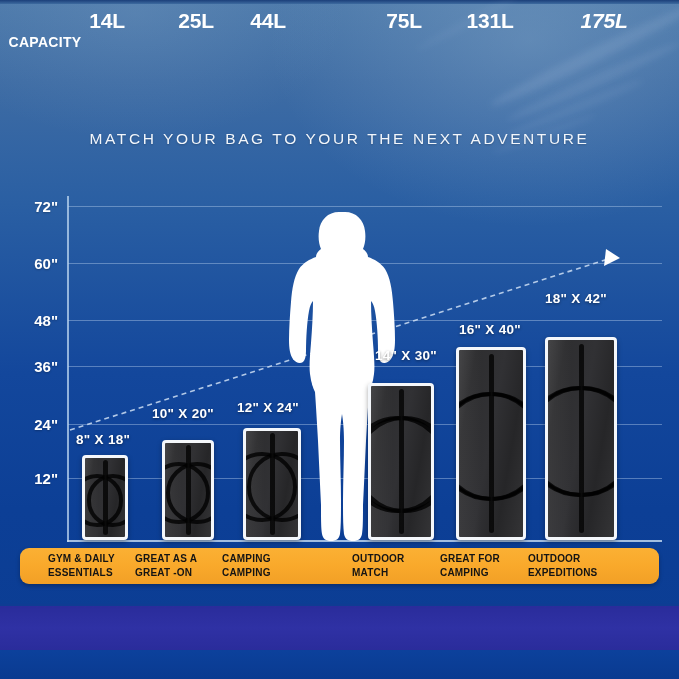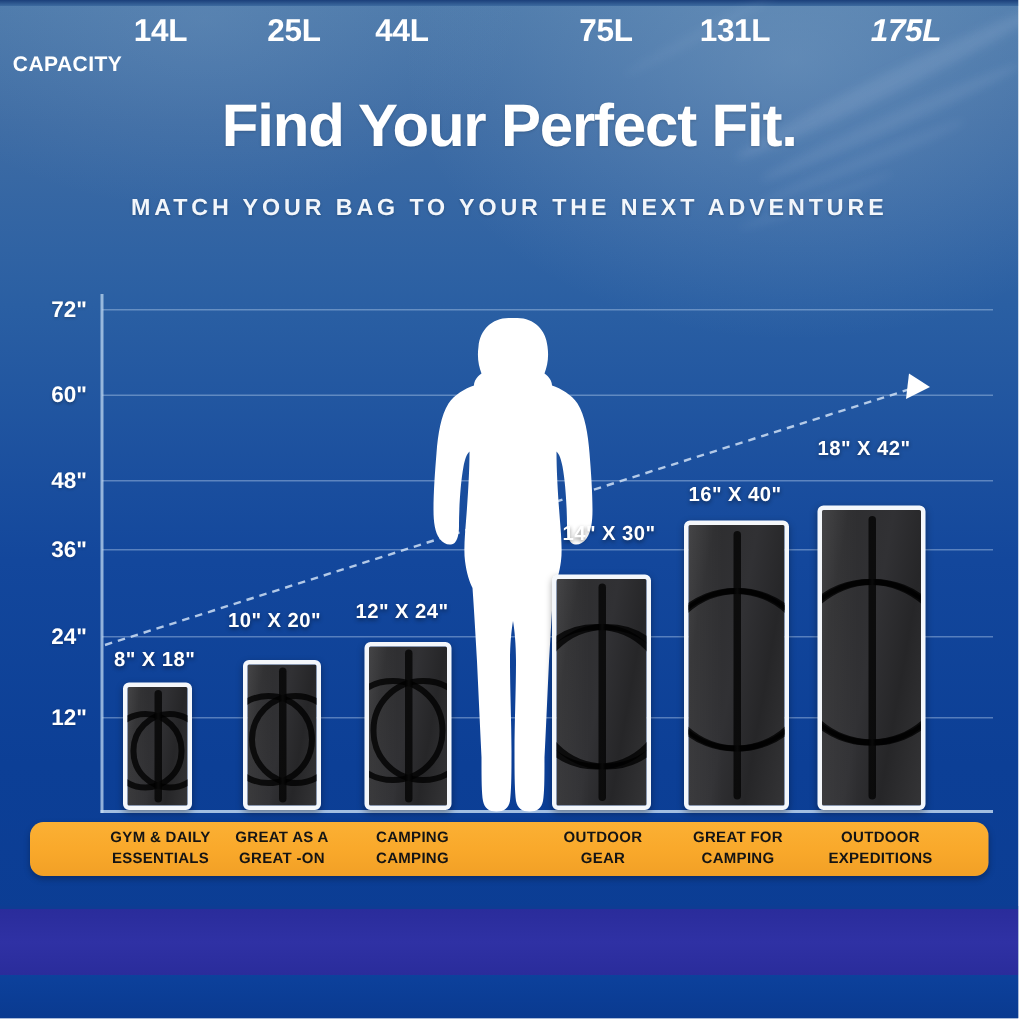--- a/index.html
+++ b/index.html
@@ -45,21 +45,21 @@
     font-weight: bold;
     letter-spacing: -0.8px;
     line-height: 1;
     text-shadow: 0 1px 2px rgba(0,0,0,0.18);
   }
   .subtitle {
     position: absolute; left: 0; top: 130px; width: 679px;
     text-align: center;
     color: #f2f6fb;
     font-size: 15.5px;
-    font-weight: bold;
+    font-weight: normal;
     letter-spacing: 2.6px;
     text-shadow: 0 1px 2px rgba(0,0,0,0.22);
   }
 
   
   #chart { position: absolute; left: 0; top: 0; width: 679px; height: 679px; }
   .axis-line {
     position: absolute;
     left: 67px; top: 196px;
     width: 2px; height: 346px;
@@ -142,21 +142,20 @@
     position: absolute;
     left: 20px; top: 548px;
     width: 639px; height: 36px;
     background: linear-gradient(to bottom, #fbb034 0%, #f9a92b 50%, #f2a026 100%);
     border-radius: 9px;
     box-shadow: 0 2px 4px rgba(0,0,0,0.28);
   }
   .usecase {
     position: absolute;
     top: 4px;
-    text-align: center;
     color: #141414;
     font-size: 10px;
     font-weight: bold;
     line-height: 1.35;
     letter-spacing: 0.2px;
   }
 
   
   .capacity-strip {
     position: absolute;
@@ -195,21 +194,20 @@
 
 <div id="infographic">
 
   <div class="top-edge"></div>
   <div class="cloud c1"></div>
   <div class="cloud c2"></div>
   <div class="cloud c3"></div>
   <div class="cloud c4"></div>
   <div class="cloud c5"></div>
 
-  <div class="title">Find Your Perfect Fit.</div>
   <div class="subtitle">MATCH YOUR BAG TO YOUR THE NEXT ADVENTURE</div>
 
   <div id="chart">
     <div class="axis-line"></div>
     <div id="gridlines">
         <div class="gridline" style="top: 206px;"></div>
         <div class="gridline" style="top: 263px;"></div>
         <div class="gridline" style="top: 320px;"></div>
         <div class="gridline" style="top: 366px;"></div>
         <div class="gridline" style="top: 424px;"></div>
@@ -312,21 +310,21 @@
       <div class="usecase" style="left: 135px; width: 106px; top: 552px;">
         <div>GREAT AS A</div>
         <div>GREAT -ON</div>
       </div>
       <div class="usecase" style="left: 222px; width: 106px; top: 552px;">
         <div>CAMPING</div>
         <div>CAMPING</div>
       </div>
       <div class="usecase" style="left: 352px; width: 100px; top: 552px;">
         <div>OUTDOOR</div>
-        <div>GEAR</div>
+        <div>MATCH</div>
       </div>
       <div class="usecase" style="left: 440px; width: 104px; top: 552px;">
         <div>GREAT FOR</div>
         <div>CAMPING</div>
       </div>
       <div class="usecase" style="left: 528px; width: 118px; top: 552px;">
         <div>OUTDOOR</div>
         <div>EXPEDITIONS</div>
       </div>
     </div>

